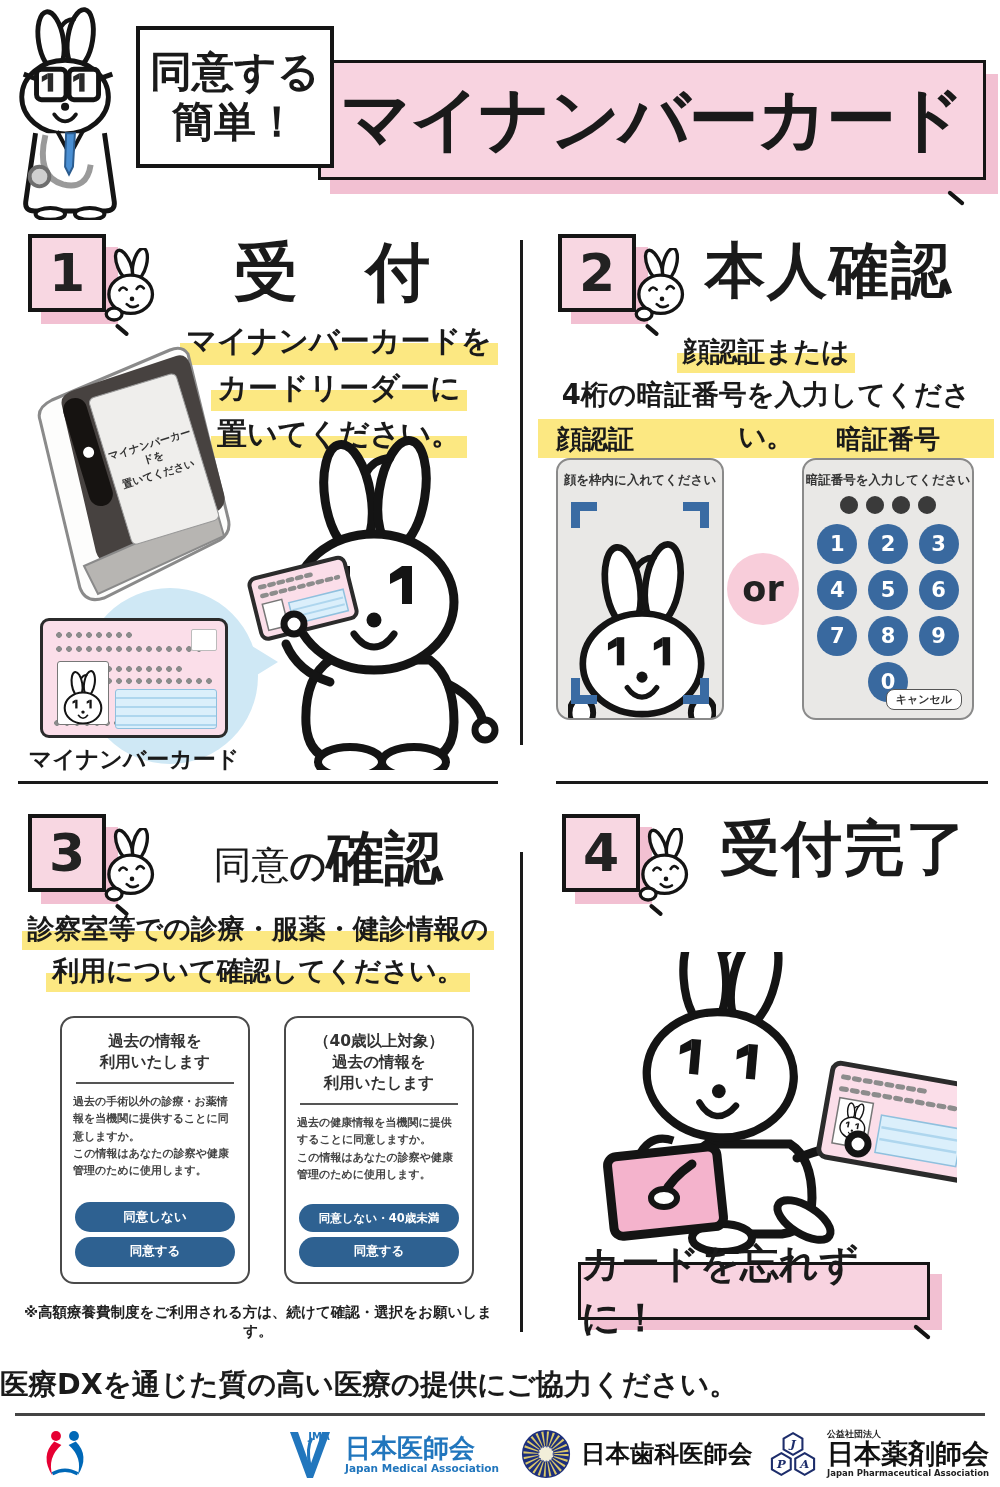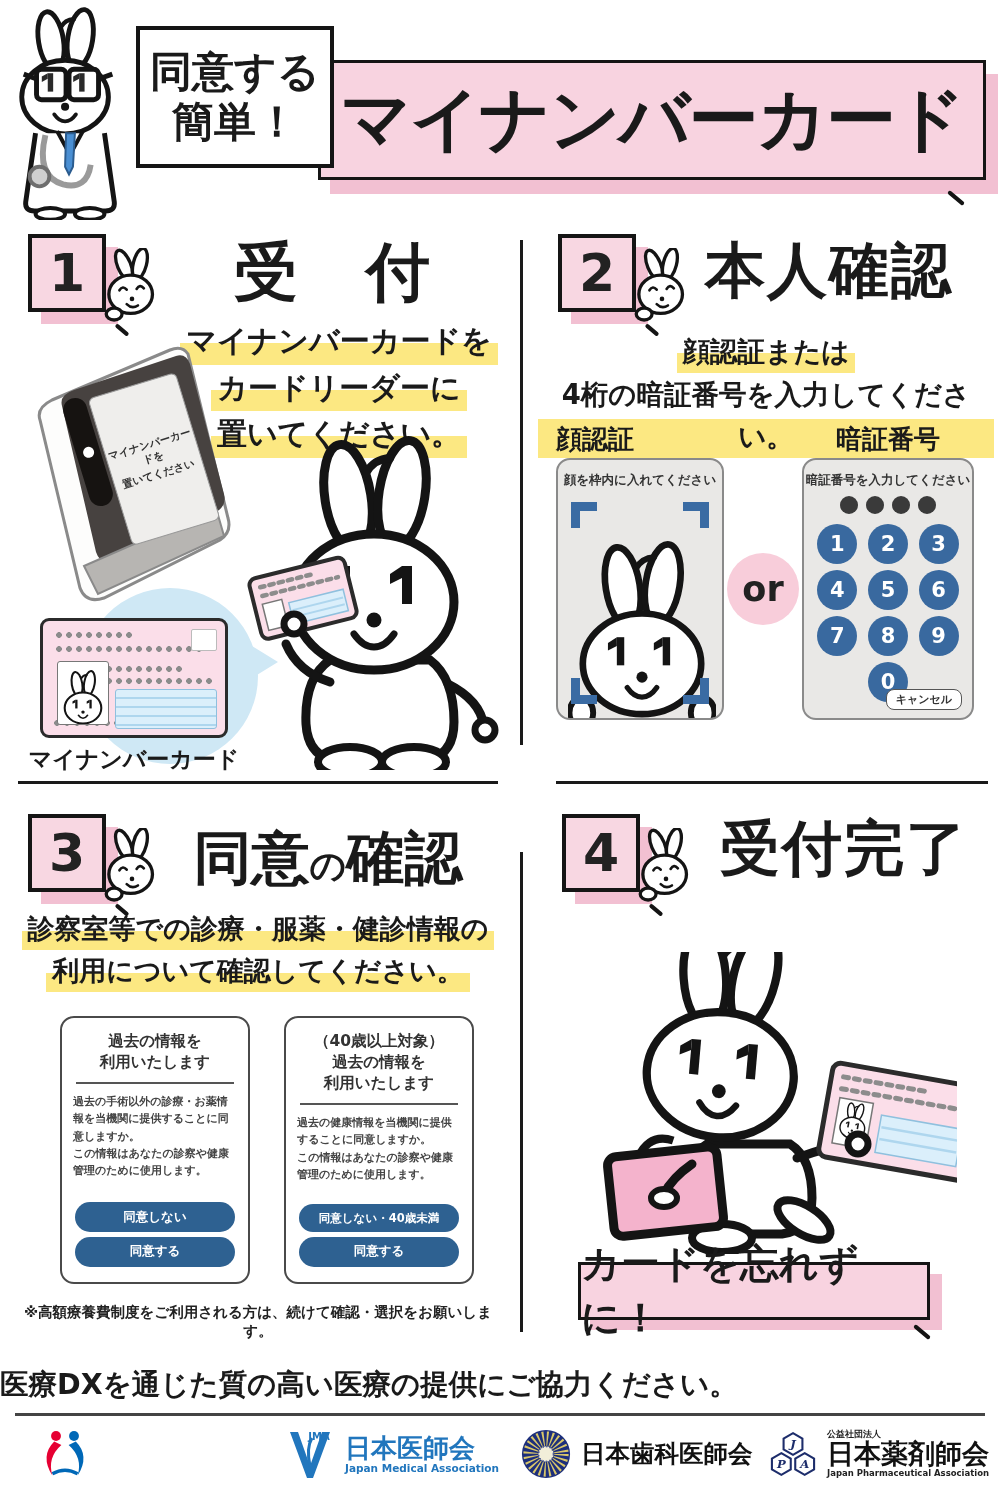--- a/index.html
+++ b/index.html
@@ -268,21 +268,21 @@
 
   <div class="badge" style="left:28px;top:814px">
     <div class="bshadow"></div>
     <div class="bbox">3</div>
     <svg class="peek" viewBox="0 0 90 112">
         <use href="#rab-peek"></use>
       </svg>
     <div class="tick"></div>
   </div>
   <div class="abs" style="left:158px;top:820px;width:340px;text-align:center;white-space:nowrap">
-    <span style="font-size:58px;font-weight:700">同意</span><span style="font-size:36px;font-weight:900">の</span><span style="font-size:58px;font-weight:900">確認</span>
+    <span style="font-size:38px;font-weight:400">同意</span><span style="font-size:36px;font-weight:900">の</span><span style="font-size:58px;font-weight:900">確認</span>
   </div>
 
   <div class="abs instr" style="left:10px;top:908px;width:496px;font-size:27px">
     <span class="hl">診察室等での診療・服薬・健診情報の</span><br>
     <span class="hl">利用について確認してください。</span>
   </div>
 
   <div class="dlg" style="left:60px;top:1016px">
     <div class="dlg-title">
       <div>過去の情報を</div>

